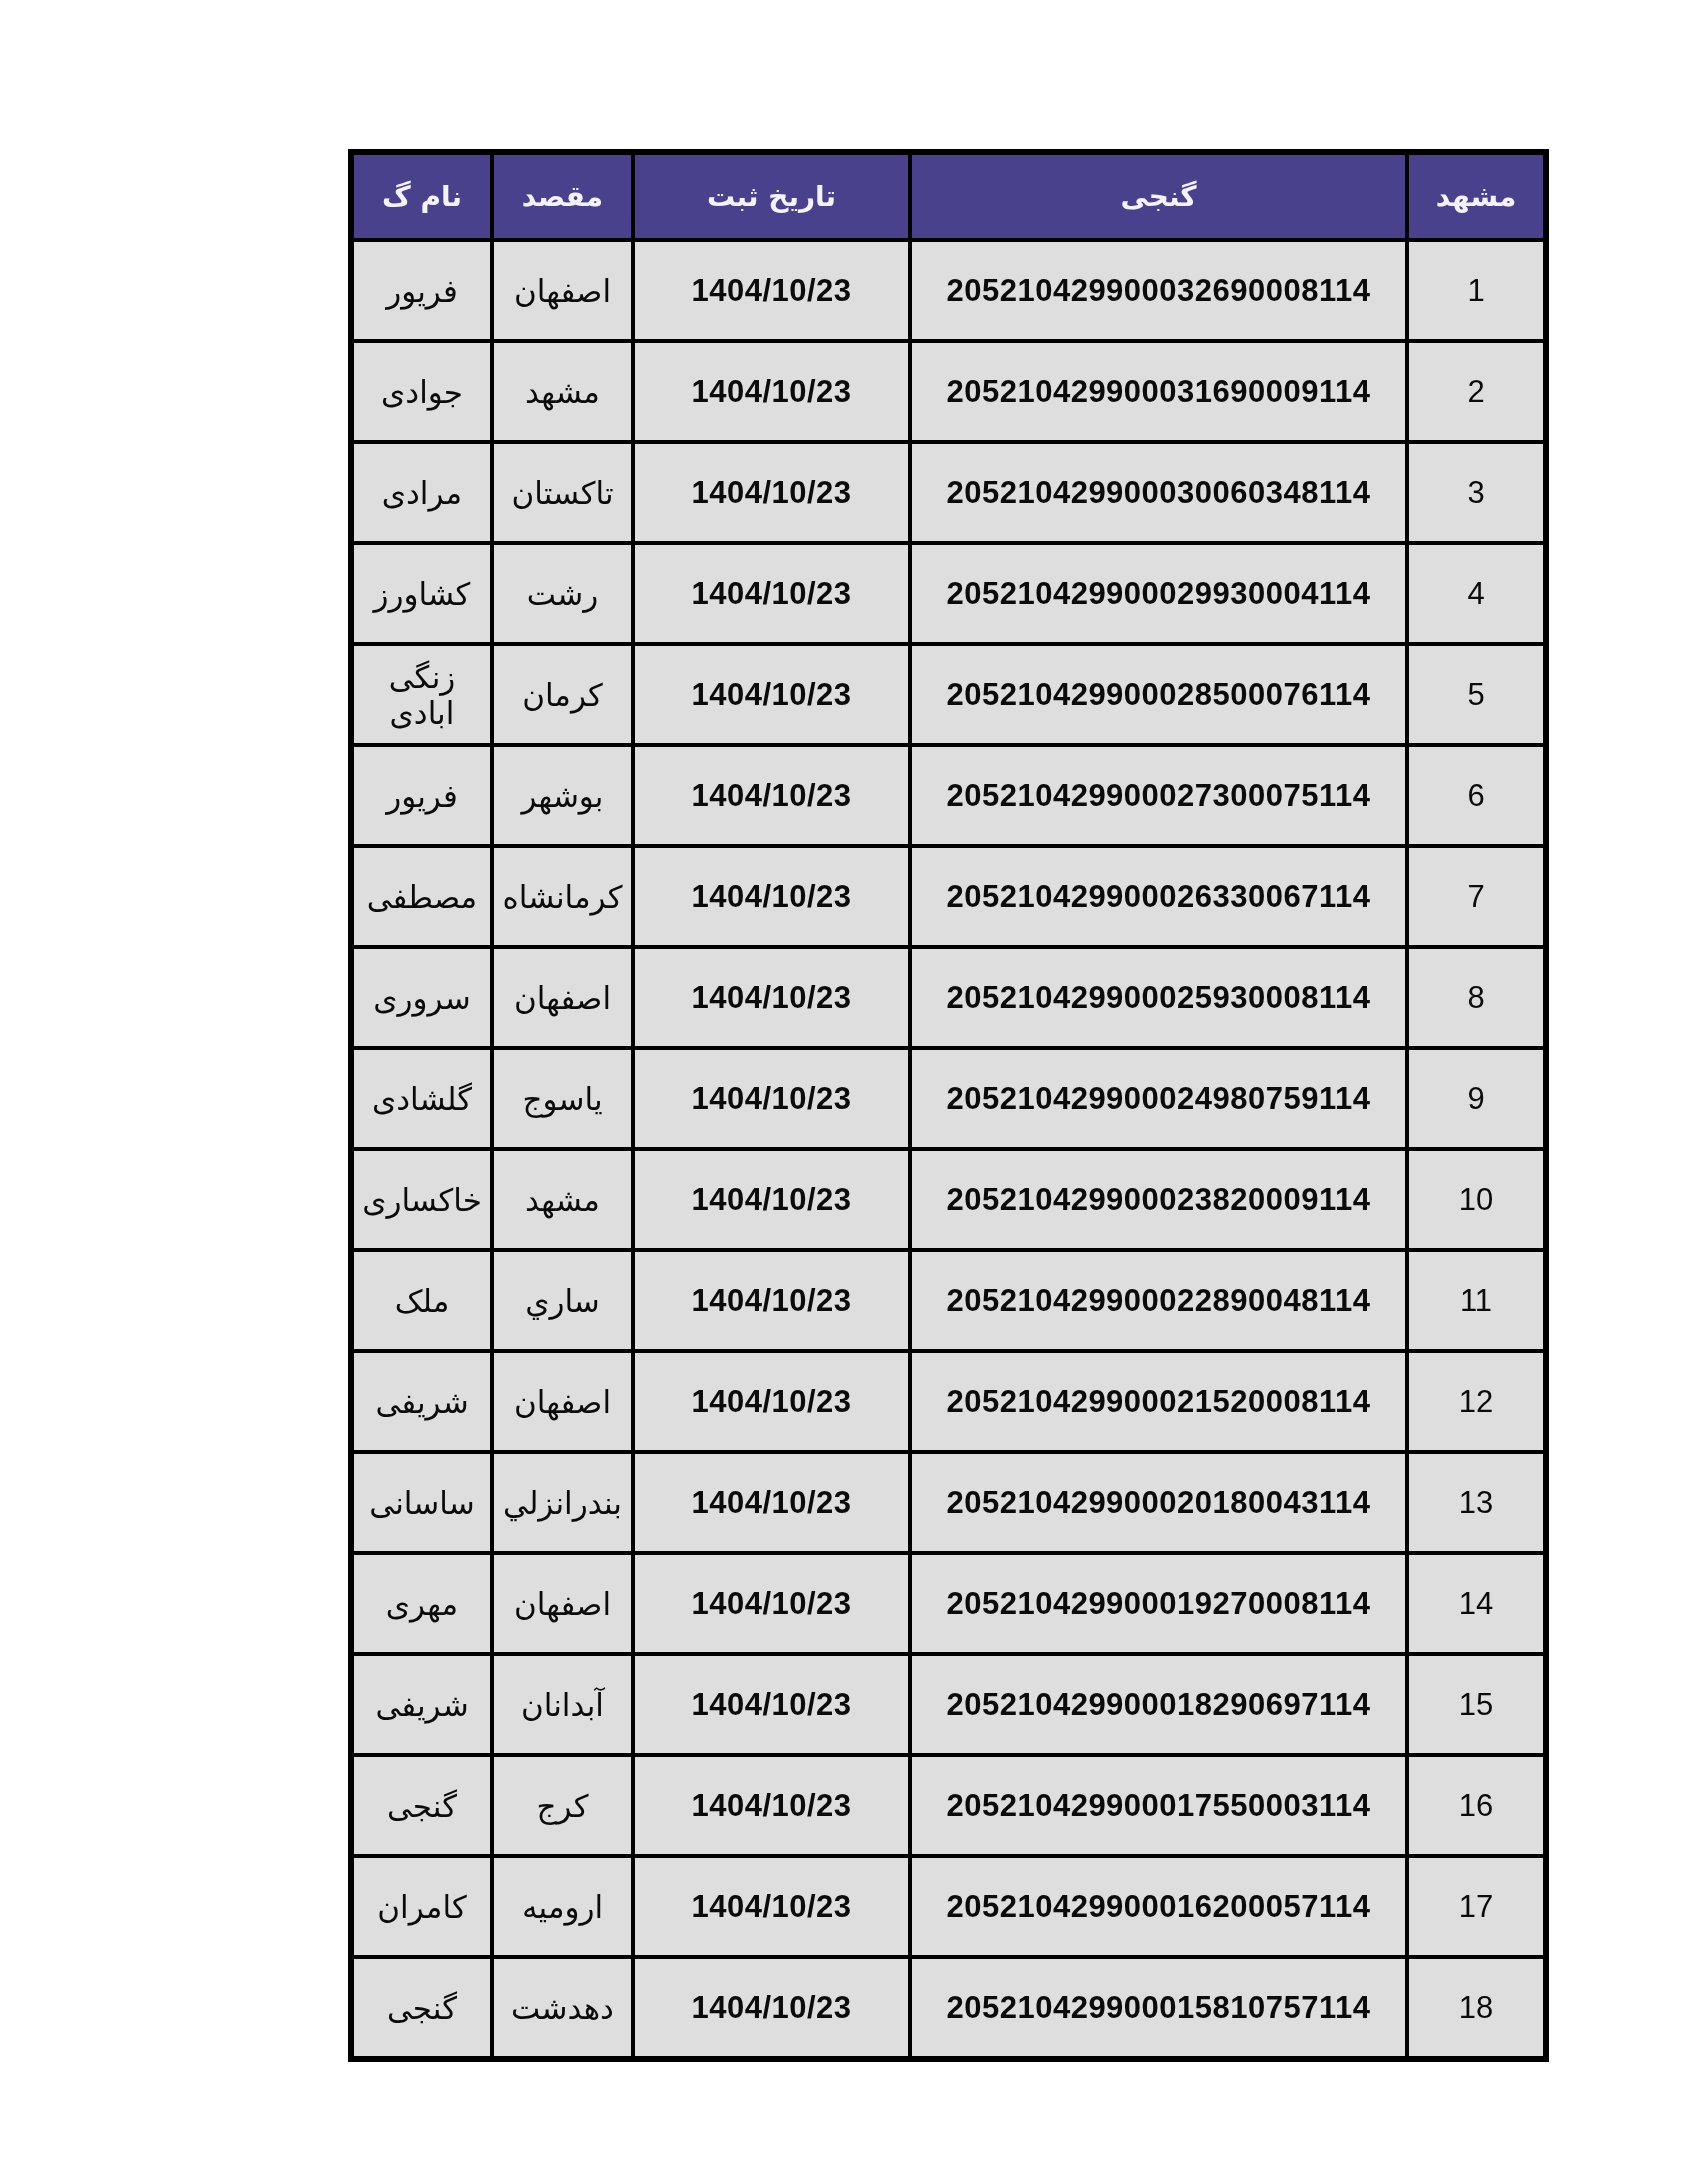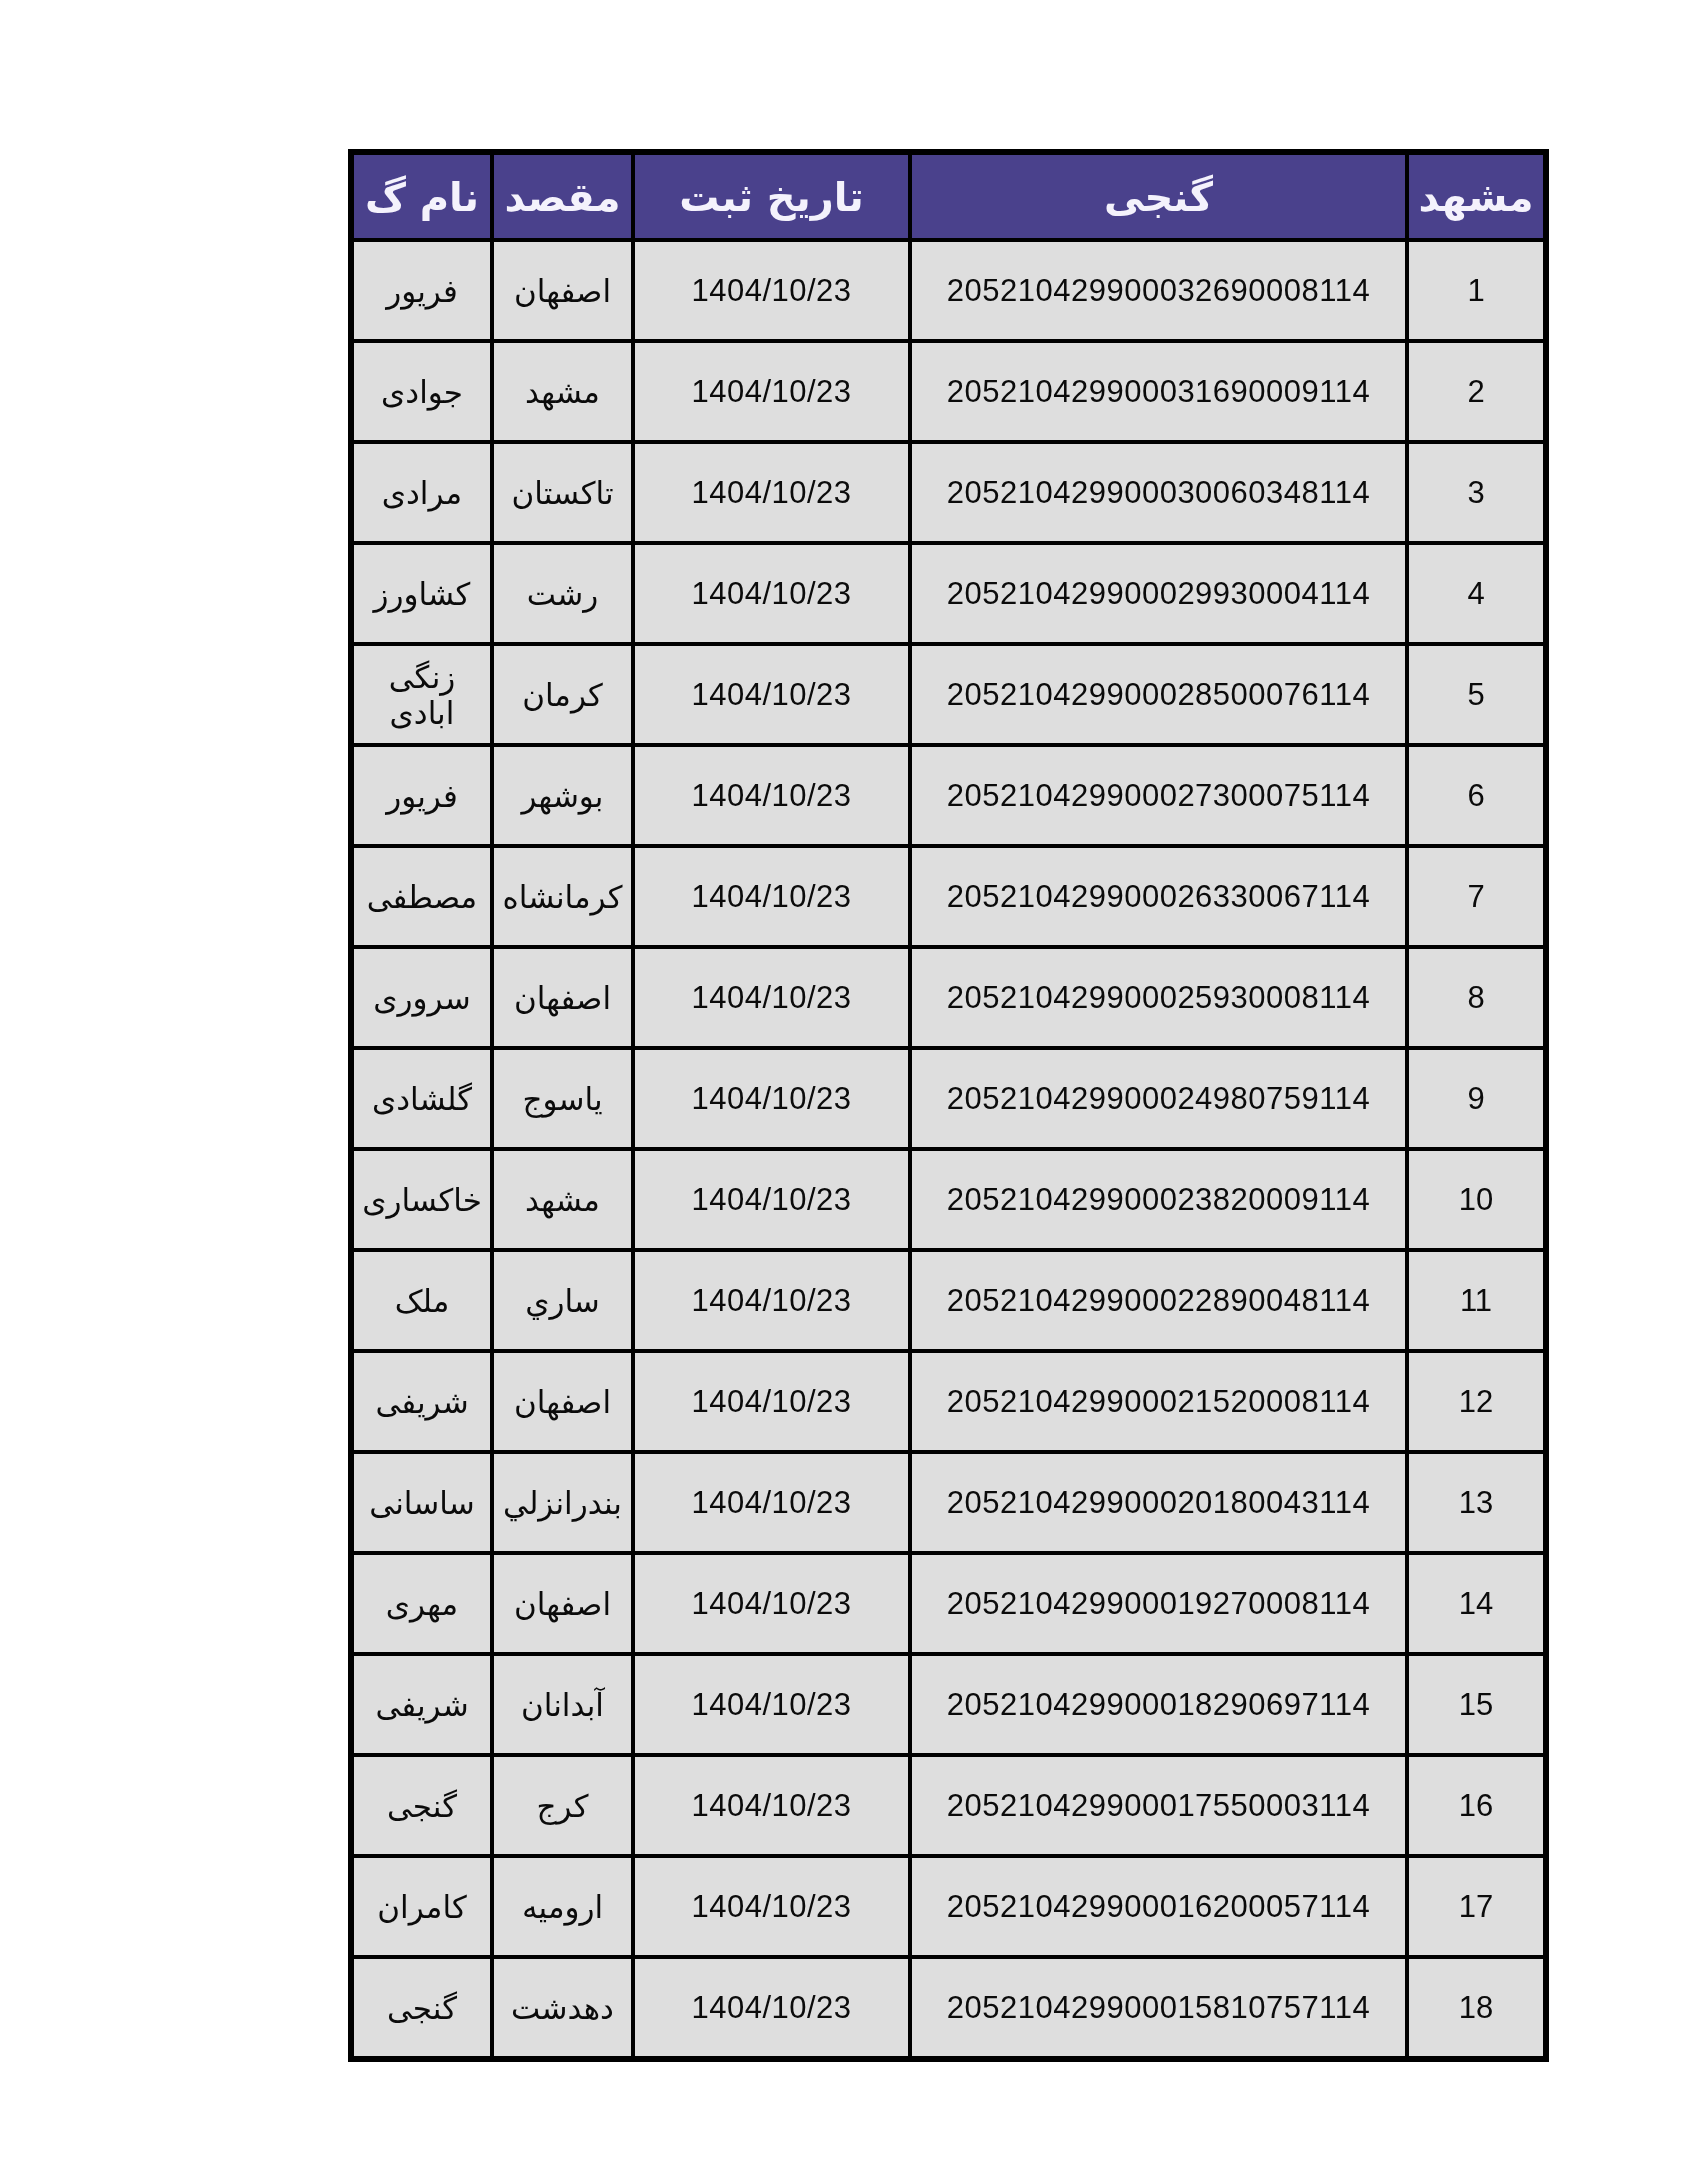--- a/index.html
+++ b/index.html
@@ -31,34 +31,35 @@
   table.manifest td {
     border: 4px solid var(--grid);
     text-align: center;
     vertical-align: middle;
     overflow: hidden;
   }
   table.manifest th {
     background: var(--header-bg);
     color: var(--header-fg);
     height: 81px;
-    font-size: 40px;
+    font-size: 28px;
     font-weight: bold;
   }
   table.manifest td {
     background: var(--cell-bg);
     color: #0b0b0b;
     height: 95px;
     font-size: 31px;
   }
   td.digits {
     direction: ltr;
     font-family: "Liberation Sans", "DejaVu Sans", sans-serif;
     font-size: 30px;
     letter-spacing: 0.5px;
+    font-weight: bold;
   }
   td.rownum {
     font-family: "Liberation Sans", "DejaVu Sans", sans-serif;
     font-size: 29px;
   }
   col.c-row  { width: 139px; }
   col.c-bar  { width: 497px; }
   col.c-date { width: 277px; }
   col.c-dest { width: 141px; }
   col.c-name { width: 141px; }

